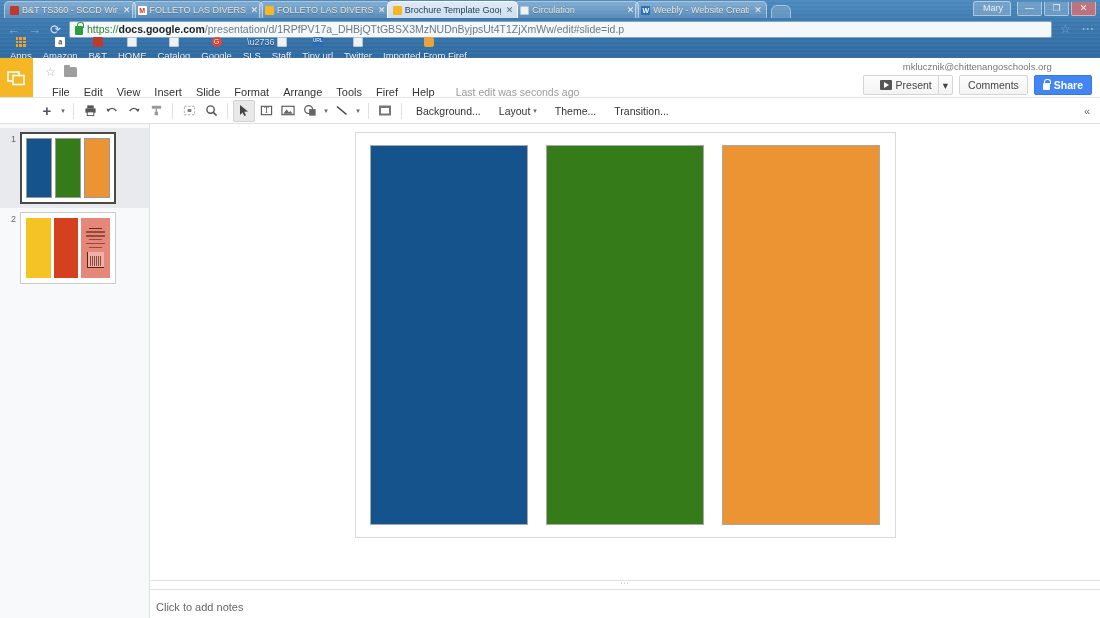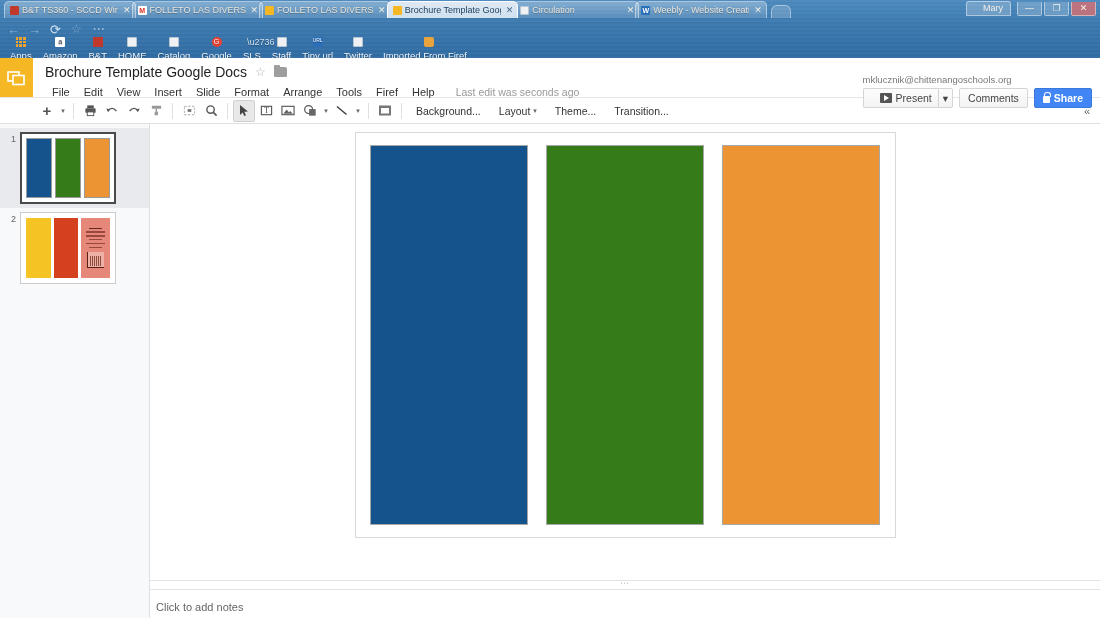--- a/index.html
+++ b/index.html
@@ -97,21 +97,21 @@
     display: flex;
     align-items: center;
     gap: 2px;
   }
   #user-chip {
     font-size: 9px;
     color: #f2efe8;
     background: rgba(255,255,255,0.22);
     border: 1px solid rgba(255,255,255,0.45);
     border-radius: 3px 3px 0 0;
-    padding: 1px 7px 2px 16px;
+    padding: 1px 7px 2px 9px;
     margin-right: 4px;
     text-align: center;
   }
   .win-btn {
     width: 25px; height: 14px;
     border: 1px solid rgba(255,255,255,0.45);
     border-top: none;
     background: rgba(255,255,255,0.20);
     color: #f4f1ea;
     font-size: 9px;
@@ -270,22 +270,22 @@
   .menu-item {
     font-size: 11px; color: #333;
     padding: 2px 7px;
     line-height: 14px;
   }
   #last-edit {
     font-size: 10.5px; color: #999; padding-left: 14px;
   }
   #header-right {
     position: absolute;
-    right: 8px; top: 16px;
-    text-align: left;
+    right: 8px; top: 3px;
+    text-align: center;
   }
   #account-email {
     font-size: 9.5px; color: #777;
     margin-bottom: 3px;
   }
   #header-buttons { display: flex; align-items: center; gap: 6px; justify-content: flex-end; }
   .hbtn {
     height: 20px;
     border: 1px solid #d5d5d5;
     border-radius: 2px;
@@ -496,20 +496,24 @@
       <div class="win-btn">—</div>
       <div class="win-btn">❐</div>
       <div class="win-btn close">✕</div>
     </div>
   </div>
 
   <div id="url-row">
     <span class="nav-icon disabled">←</span>
     <span class="nav-icon disabled">→</span>
     <span class="nav-icon">⟳</span>
+    <div id="omnibox">
+      <span id="lock-icon"></span>
+      <span id="url-text"><span class="scheme">https://</span><span class="host">docs.google.com</span><span>/presentation/d/1RPfPV17a_DHBjQTtGBSX3MzNUDnByjpsUt4T1ZjXmWw/edit#slide=id.p</span></span>
+    </div>
     <span id="star-icon" class="nav-icon">☆</span>
     <span id="menu-icon" class="nav-icon">⋮</span>
   </div>
 
   <div id="bookmarks-bar">
     <div class="bm">
       <span class="bm-ico grid">
           <i></i>
           <i></i>
           <i></i>
@@ -569,21 +573,20 @@
 
   <div id="docs-header">
     <div id="app-logo">
       <svg width="19" height="19" viewBox="0 0 19 19">
         <rect x="1" y="4" width="11" height="9" fill="none" stroke="#fff" stroke-width="1.6"></rect>
         <rect x="6" y="7.5" width="11" height="9" fill="#f5b824" stroke="#fff" stroke-width="1.6"></rect>
       </svg>
     </div>
     <div id="doc-title-block">
       <div id="doc-title-row">
-        <span id="doc-title">Brochure Template Google Docs</span>
         <span id="star-doc">☆</span>
         <span id="folder-doc"></span>
       </div>
       <div id="menubar">
         <span class="menu-item">File</span>
         <span class="menu-item">Edit</span>
         <span class="menu-item">View</span>
         <span class="menu-item">Insert</span>
         <span class="menu-item">Slide</span>
         <span class="menu-item">Format</span>

